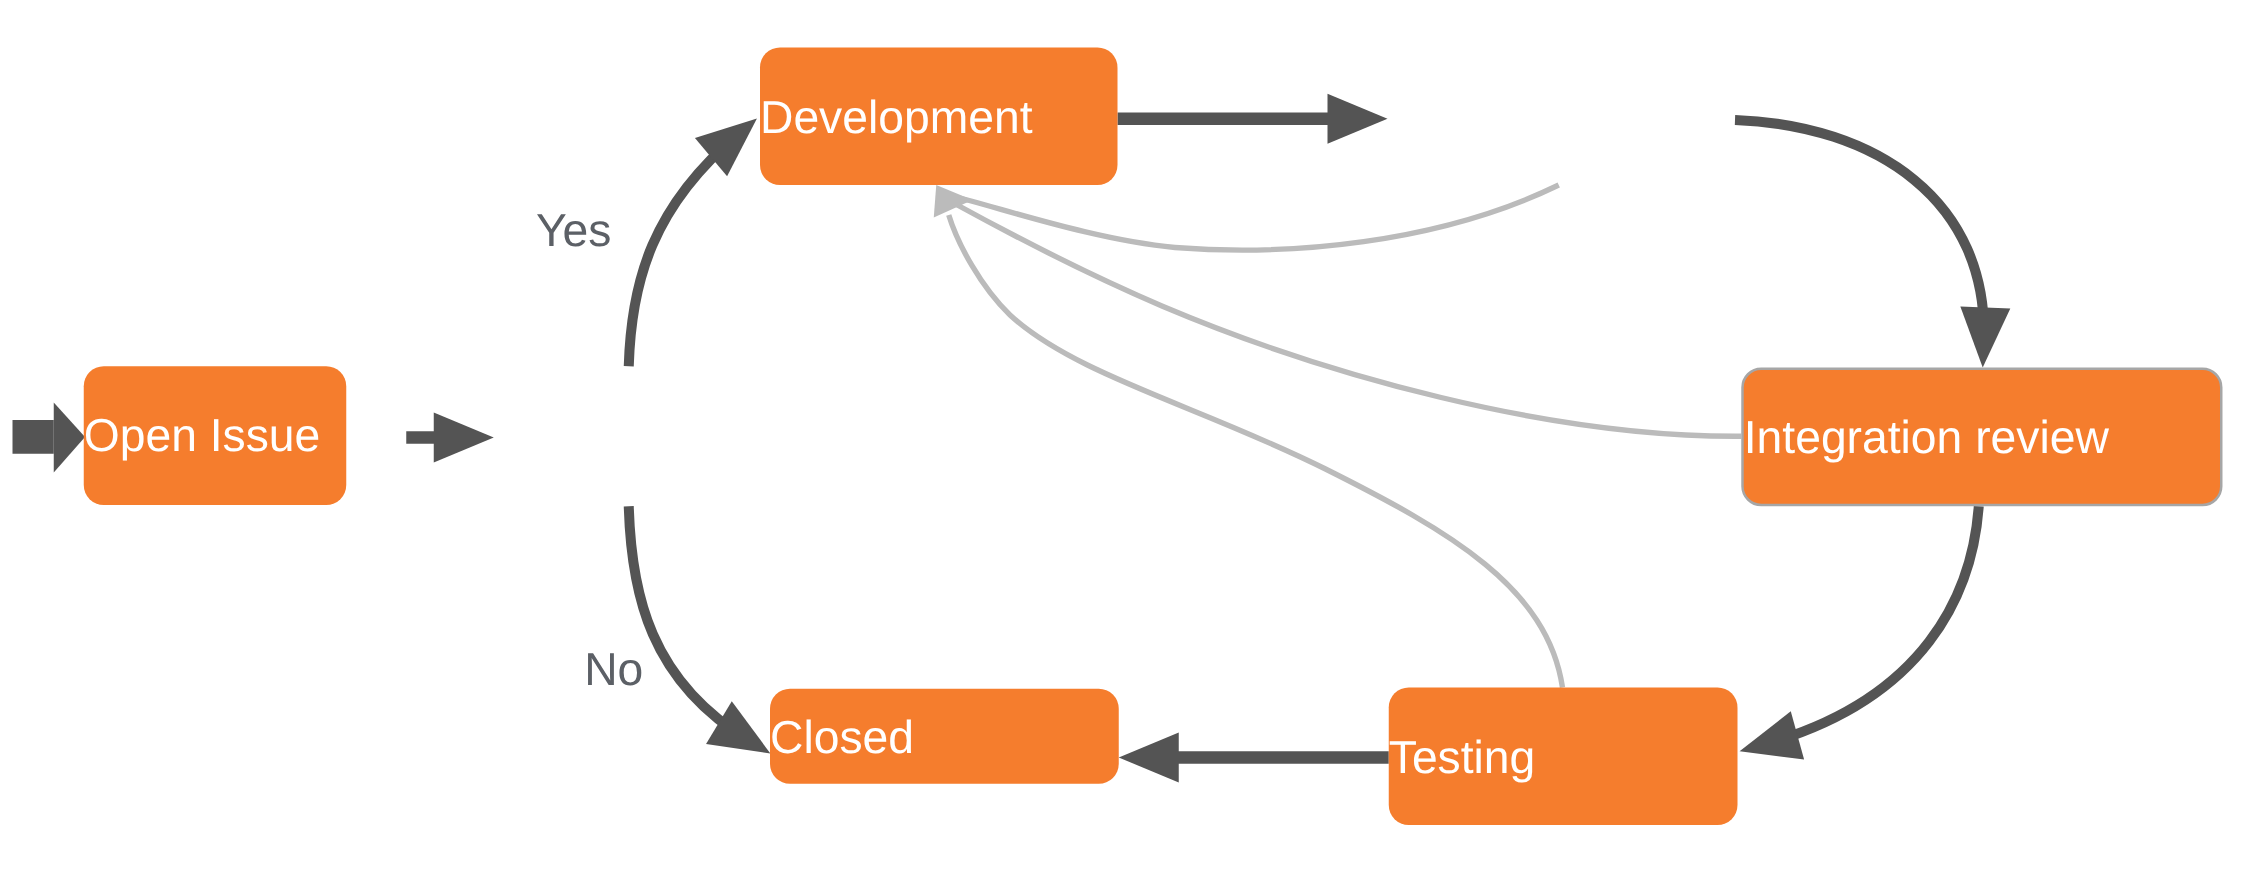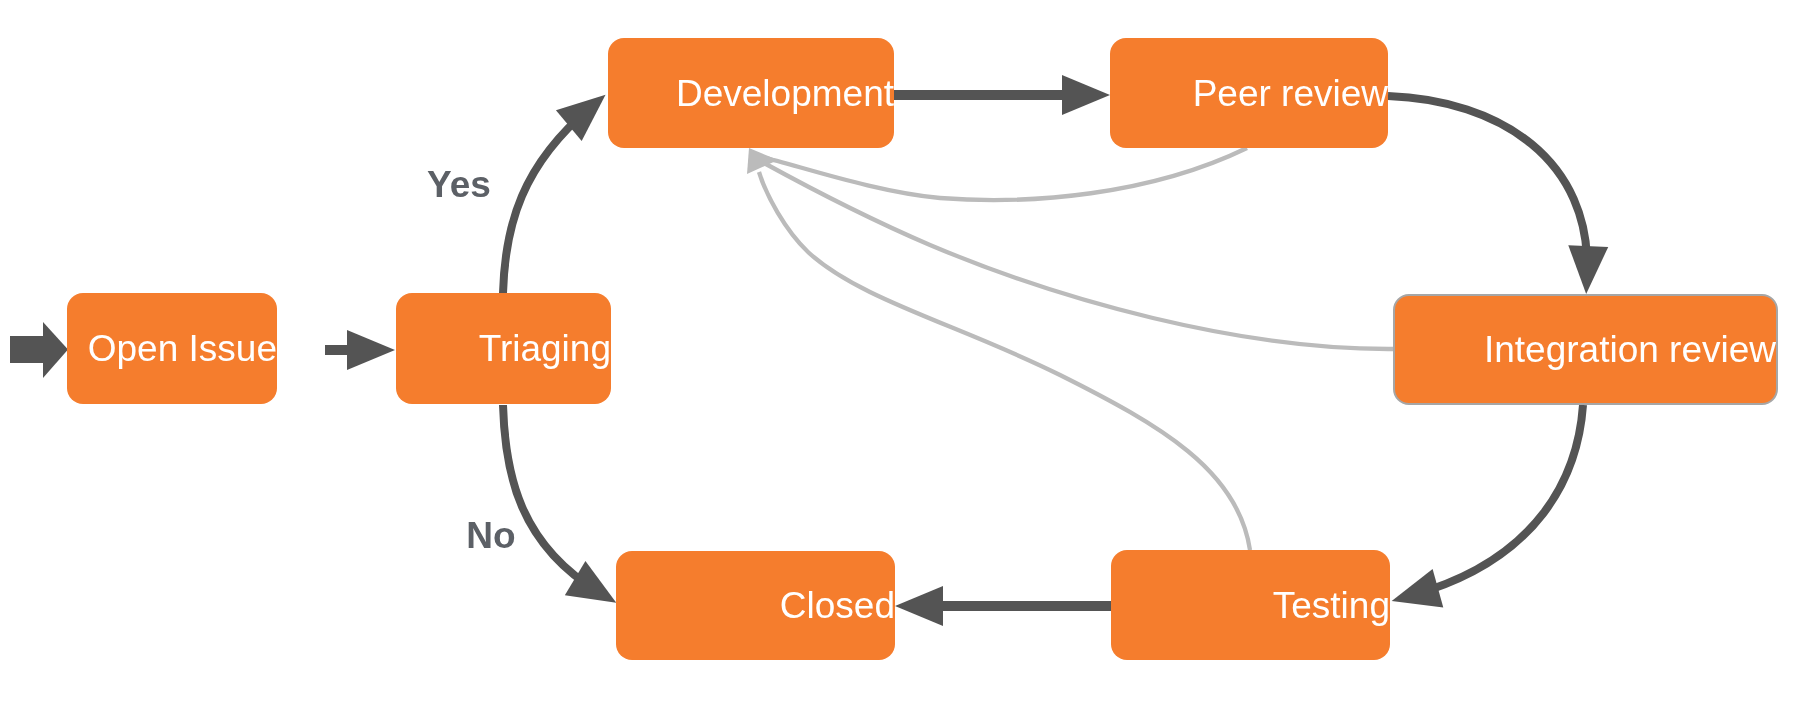--- a/index.html
+++ b/index.html
@@ -1,24 +1,24 @@
 <!DOCTYPE html>
 <html style="--node-fill: #f57d2d; --node-text: #ffffff; --node-border: #a6a6a6; --edge-dark: #545454; --edge-light: #bbbbbb; --label-text: #5c6066;"><head>
 <meta charset="utf-8">
 <style>
   html,body{margin:0;padding:0;background:#ffffff;}
   #stage{position:relative;width:1797px;height:712px;background:#fff;overflow:hidden;
          font-family:"Liberation Sans",sans-serif;}
   #edges{position:absolute;left:0;top:0;}
   .node{position:absolute;background:var(--node-fill);border-radius:16px;
-        display:flex;align-items:center;justify-content:flex-end;
+        display:flex;align-items:center;justify-content:flex-start;
         color:var(--node-text);font-size:37px;line-height:1;}
   .node.bordered{border:2.5px solid var(--node-border);box-sizing:border-box;}
   .edge-label{position:absolute;transform:translate(-50%,-50%);
-        font-weight:bold;font-size:37px;color:var(--label-text);}
+        font-weight:normal;font-size:37px;color:var(--label-text);}
 </style>
 </head>
 <body>
 
 <div id="stage">
   <svg id="edges" width="1797" height="712" viewBox="0 0 1797 712">
     <defs>
       <marker id="arrowDark" markerUnits="userSpaceOnUse" markerWidth="50" markerHeight="42" viewBox="0 0 50 42" refX="30" refY="21" orient="auto">
         <path d="M1,1 L49,21 L1,41 Z" style="fill:var(--edge-dark)"></path>
       </marker>
@@ -48,34 +48,28 @@
     <path d="M1393,349 C1240,350 1060,300 930,245 C860,215 795,180 764,163" style="stroke:var(--edge-light)" stroke-width="4.3" fill="none"></path>
 
     <path d="M1250,550 C1238,470 1160,425 1060,375 C960,325 860,300 808,252 C785,230 766,195 759,172" style="stroke:var(--edge-light)" stroke-width="4.3" fill="none"></path>
 
     <path d="M749,148 L778,160 L747,174 Z" style="fill:var(--edge-light)"></path>
   </svg>
 
   <div class="node" style="left:67px;top:293px;width:210px;height:111px">
     <span>Open Issue</span>
   </div>
-  <div class="node" style="left:396px;top:293px;width:215px;height:111px">
-    <span>Triaging</span>
-  </div>
   <div class="node" style="left:608px;top:38px;width:286px;height:110px">
     <span>Development</span>
-  </div>
-  <div class="node" style="left:1110px;top:38px;width:278px;height:110px">
-    <span>Peer review</span>
   </div>
   <div class="node bordered" style="left:1393px;top:294px;width:385px;height:111px">
     <span>Integration review</span>
   </div>
   <div class="node" style="left:1111px;top:550px;width:279px;height:110px">
     <span>Testing</span>
   </div>
-  <div class="node" style="left:616px;top:551px;width:279px;height:109px">
+  <div class="node" style="left:616px;top:551px;width:279px;height:76px">
     <span>Closed</span>
   </div>
 
   <div class="edge-label" style="left:459px;top:185px">Yes</div>
   <div class="edge-label" style="left:491px;top:536px">No</div>
 </div>
 
 </body></html>

